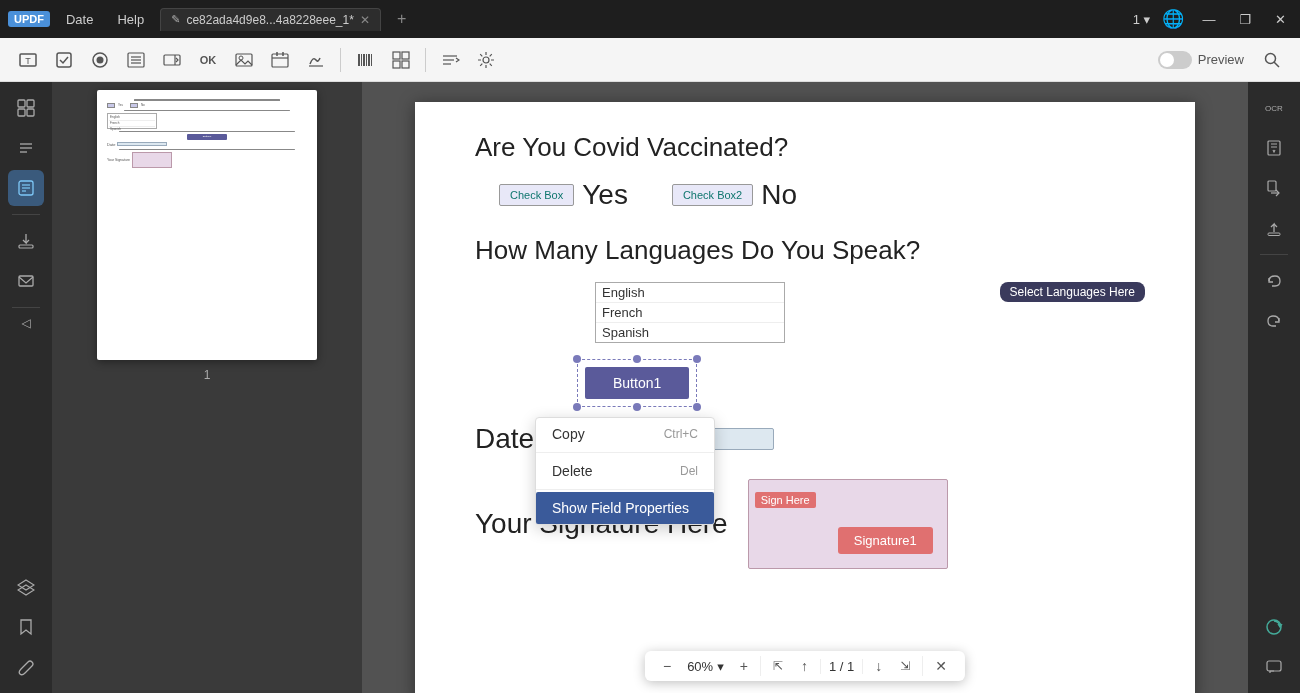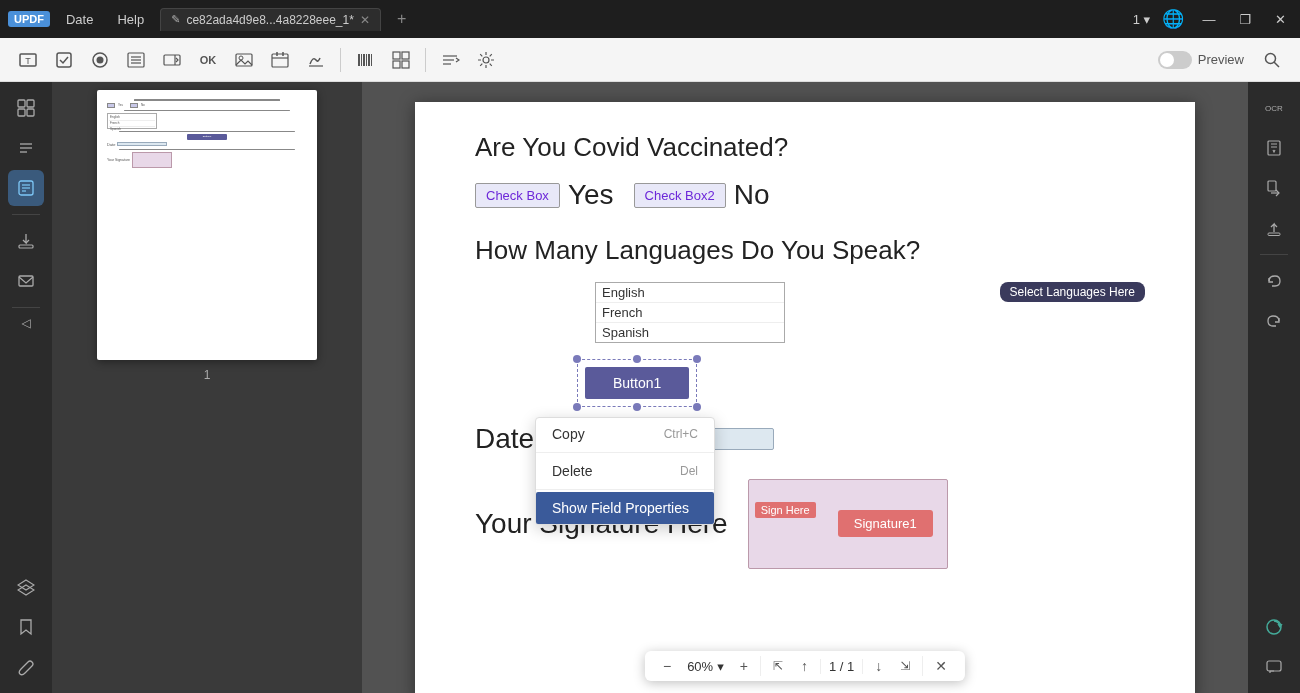--- a/index.html
+++ b/index.html
@@ -220,23 +220,24 @@
     }
     .checkbox-field {
       display: flex;
       align-items: center;
       gap: 8px;
     }
     .checkbox-label-box {
       background: #e8e8f8;
       border: 1px solid #999;
       padding: 4px 10px;
-      font-size: 13px;
-      color: #6d28d9;
+      font-size: 11px;
+      color: #0f766e;
       border-radius: 2px;
+      margin-left: 24px;
     }
     .checkbox-text {
       font-size: 28px;
       color: #222;
     }
     .listbox-wrapper {
       position: relative;
       margin-bottom: 24px;
       margin-left: 120px;
     }
@@ -350,31 +351,31 @@
     .sig-field {
       background: #e8d8e8;
       border: 1px solid #b9a;
       width: 200px;
       height: 90px;
       position: relative;
       border-radius: 2px;
     }
     .sig-badge {
       position: absolute;
-      top: 22px;
+      top: 12px;
       left: 6px;
       background: #e07070;
       color: white;
       font-size: 11px;
       padding: 2px 6px;
       border-radius: 2px;
     }
     .sig-button {
       position: absolute;
-      bottom: 31px;
+      bottom: 14px;
       right: 14px;
       background: #e07070;
       color: white;
       font-size: 13px;
       padding: 6px 16px;
       border-radius: 3px;
       cursor: pointer;
     }
 
     

